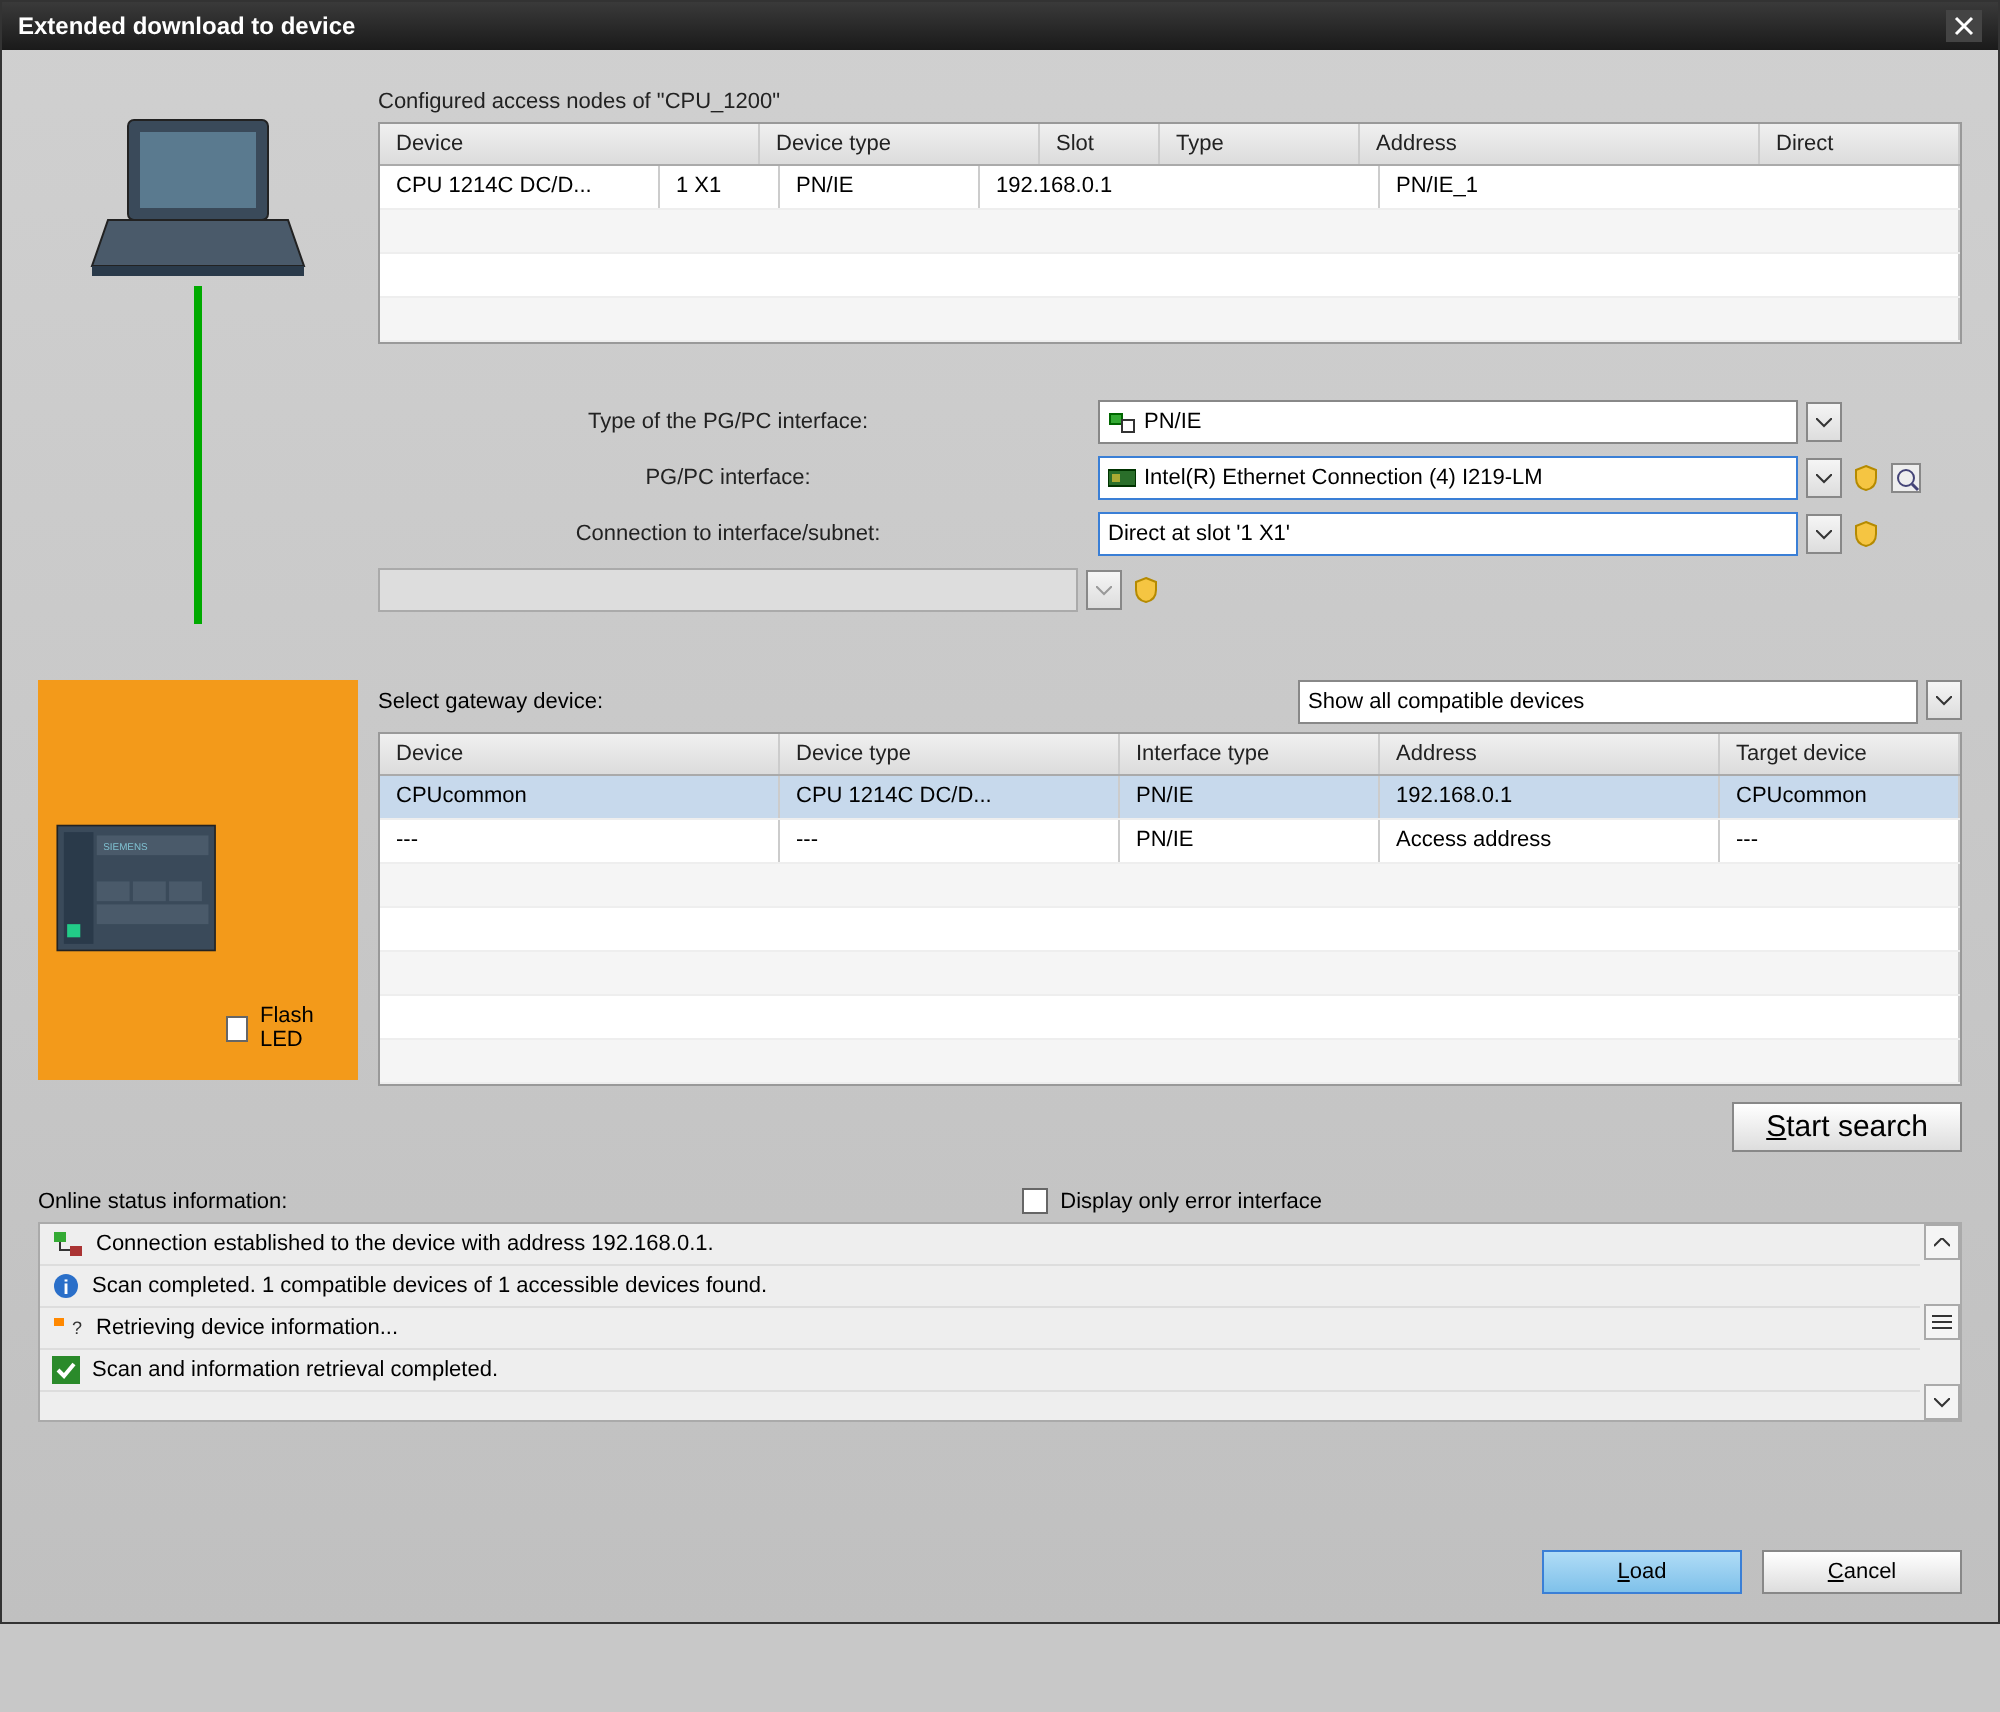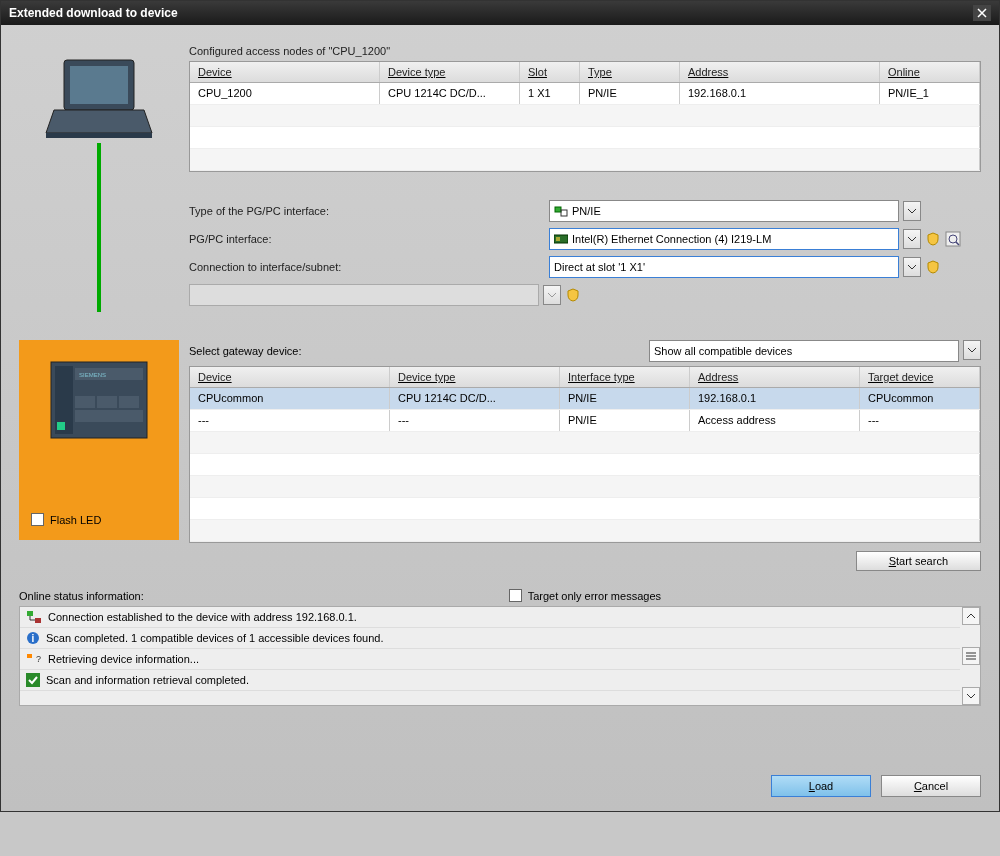--- a/index.html
+++ b/index.html
@@ -67,21 +67,20 @@
 .section-title { font-size: 11px; margin-bottom: 4px; color: #222; }
 .table {
   border: 1px solid #999;
   background: #fff;
   width: 100%;
 }
 .table-header {
   display: flex;
   background: linear-gradient(to bottom, #f0f0f0, #dcdcdc);
   border-bottom: 1px solid #aaa;
-  text-decoration: underline;
 }
 .th, .td {
   padding: 4px 8px;
   border-right: 1px solid #ccc;
   font-size: 11px;
   overflow: hidden;
   white-space: nowrap;
   text-overflow: ellipsis;
 }
 .th { font-weight: normal; color: #222; }
@@ -91,21 +90,21 @@
 .config-rows {
   margin-top: 28px;
 }
 .config-row {
   display: flex;
   align-items: center;
   margin-bottom: 6px;
 }
 .config-label {
   width: 360px;
-  text-align: left;
+  text-align: center;
   padding-right: 10px;
   color: #222;
 }
 .config-label.disabled { color: #999; }
 .dropdown {
   width: 350px;
   height: 22px;
   border: 1px solid #888;
   background: #fff;
   display: flex;
@@ -135,21 +134,21 @@
   display: flex;
   gap: 10px;
   margin-top: 28px;
 }
 .device-panel {
   width: 160px;
   background: #f39a1a;
   flex-shrink: 0;
   padding: 12px 8px 12px 8px;
   display: flex;
-  flex-direction: column;
+  flex-direction: row;
   align-items: center;
   height: 200px;
 }
 .plc-icon { margin-top: 8px; }
 .flash-led {
   margin-top: auto;
   align-self: flex-start;
   display: flex;
   align-items: center;
   gap: 6px;
@@ -162,24 +161,24 @@
   background: #fff;
 }
 .target-area { flex: 1; }
 .target-header {
   display: flex;
   justify-content: space-between;
   align-items: center;
   margin-bottom: 4px;
 }
 .btn {
-  padding: 3px 32px;
+  padding: 3px 16px;
   border: 1px solid #888;
   background: linear-gradient(to bottom, #fff, #ddd);
-  font-size: 11px;
+  font-size: 15px;
   cursor: pointer;
 }
 .start-search-row {
   display: flex;
   justify-content: flex-end;
   margin-top: 8px;
 }
 .status-section { margin-top: 18px; }
 .status-header {
   display: flex;
@@ -265,24 +264,23 @@
 
       <div class="right-col">
         <div class="section-title">Configured access nodes of "CPU_1200"</div>
         <div class="table">
           <div class="table-header">
             <div class="th" style="width:190px">Device</div>
             <div class="th" style="width:140px">Device type</div>
             <div class="th" style="width:60px">Slot</div>
             <div class="th" style="width:100px">Type</div>
             <div class="th" style="width:200px">Address</div>
-            <div class="th" style="flex:1">Online</div>
+            <div class="th" style="flex:1">Direct</div>
           </div>
           <div class="table-row">
-            <div class="td" style="width:190px">CPU_1200</div>
             <div class="td" style="width:140px">CPU 1214C DC/D...</div>
             <div class="td" style="width:60px">1 X1</div>
             <div class="td" style="width:100px">PN/IE</div>
             <div class="td" style="width:200px">192.168.0.1</div>
             <div class="td" style="flex:1">PN/IE_1</div>
           </div>
           <div class="table-row alt">
               <div class="td" style="flex:1">&nbsp;</div>
             </div>
           <div class="table-row">
@@ -451,21 +449,21 @@
           <button class="btn"><u>S</u><span>tart search</span></button>
         </div>
       </div>
     </div>
 
     <div class="status-section">
       <div class="status-header">
         <span>Online status information:</span>
         <div style="display:flex;align-items:center;gap:6px;margin-right:320px">
           <div class="checkbox"></div>
-          <span>Target only error messages</span>
+          <span>Display only error interface</span>
         </div>
       </div>
       <div class="status-box">
         <div class="status-list">
           <div class="status-item">
             <svg width="16" height="14" viewBox="0 0 16 14">
                 <rect x="1" y="1" width="6" height="5" fill="#3a3"></rect>
                 <rect x="9" y="8" width="6" height="5" fill="#a33"></rect>
                 <path d="M4 6 L4 10 L9 10" fill="none" stroke="#333"></path>
               </svg>

